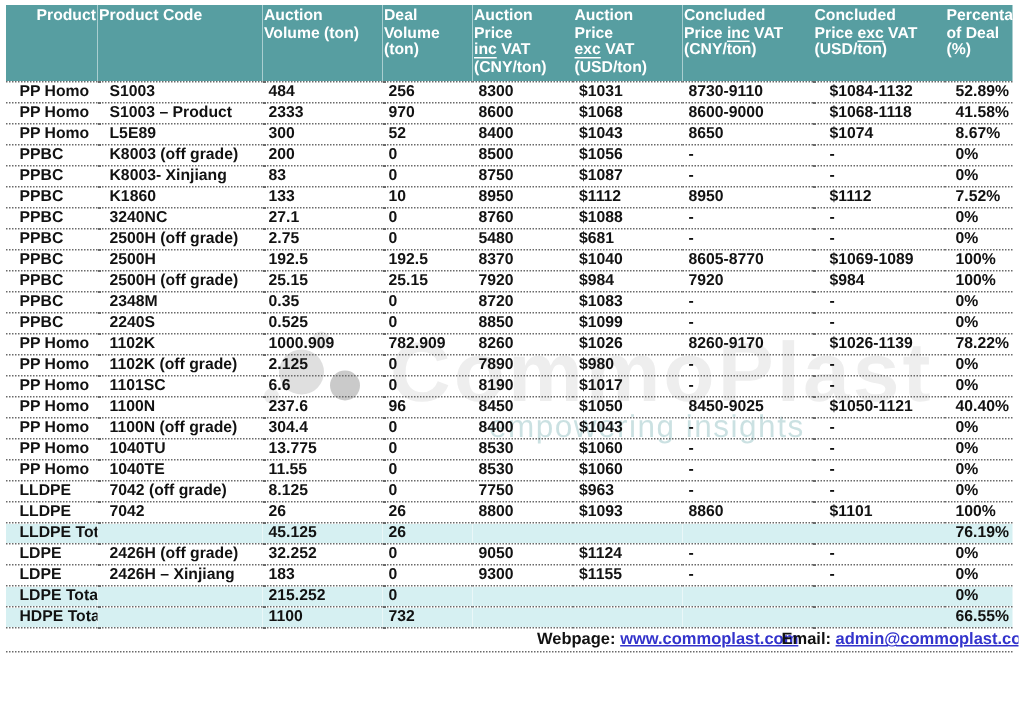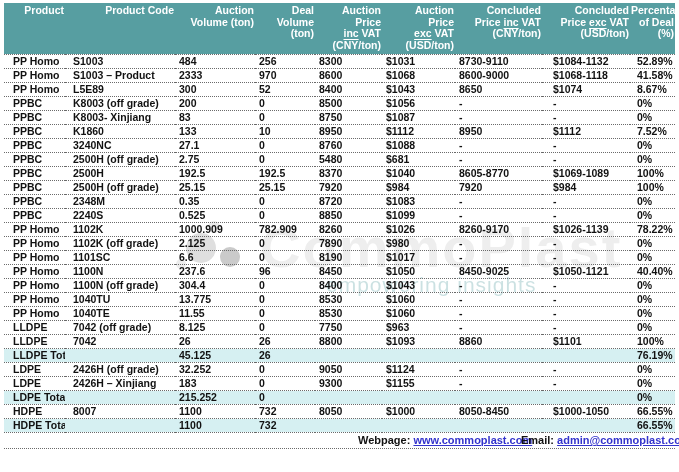--- a/index.html
+++ b/index.html
@@ -15,21 +15,21 @@
     padding:1px 0 1px 7px;height:12px;
     border-top:1px dotted #6a6a6a;border-bottom:1px dotted #6a6a6a;
     white-space:nowrap;overflow:hidden;
   }
   table{
     table-layout:fixed;border-collapse:collapse;width:671px;
     font-size:11px;font-weight:bold;color:#111;
   }
   thead th{
     background:var(--teal);color:#ffffff;
-    vertical-align:top;text-align:right;
+    vertical-align:top;text-align:left;
     padding:2px 1px 3px;line-height:11.5px;font-size:10.5px;
     white-space:pre-line;border-bottom:1px dotted #6a6a6a;
     font-weight:bold;overflow:hidden;
   }
   thead th.c1{text-align:right;padding-left:9px;}
   tbody tr{height:13.7px;}
   tbody td{
     padding:0 0 0 4px;border-bottom:1px dotted #6a6a6a;
     vertical-align:middle;line-height:13px;font-size:10.5px;
     white-space:nowrap;overflow:hidden;background:transparent;
@@ -395,31 +395,20 @@
           <td class="c1">LDPE Total</td>
           <td class="c2"></td>
           <td class="c3">215.252</td>
           <td class="c4">0</td>
           <td class="c5"></td>
           <td class="c6"></td>
           <td class="c7"></td>
           <td class="c8"></td>
           <td class="c9">0%</td>
         </tr>
-        <tr class="">
-          <td class="c1">HDPE</td>
-          <td class="c2">8007</td>
-          <td class="c3">1100</td>
-          <td class="c4">732</td>
-          <td class="c5">8050</td>
-          <td class="c6">$1000</td>
-          <td class="c7">8050-8450</td>
-          <td class="c8">$1000-1050</td>
-          <td class="c9">66.55%</td>
-        </tr>
         <tr class="total">
           <td class="c1">HDPE Total</td>
           <td class="c2"></td>
           <td class="c3">1100</td>
           <td class="c4">732</td>
           <td class="c5"></td>
           <td class="c6"></td>
           <td class="c7"></td>
           <td class="c8"></td>
           <td class="c9">66.55%</td>

